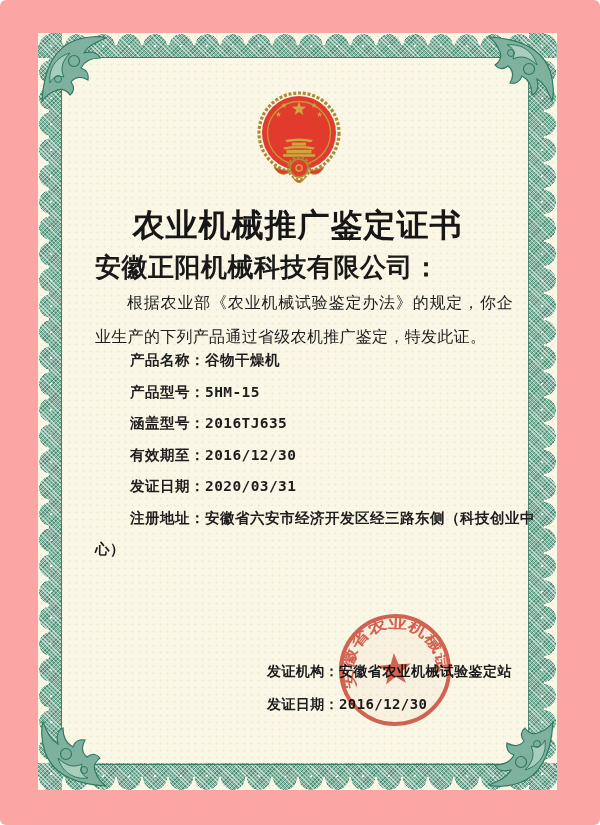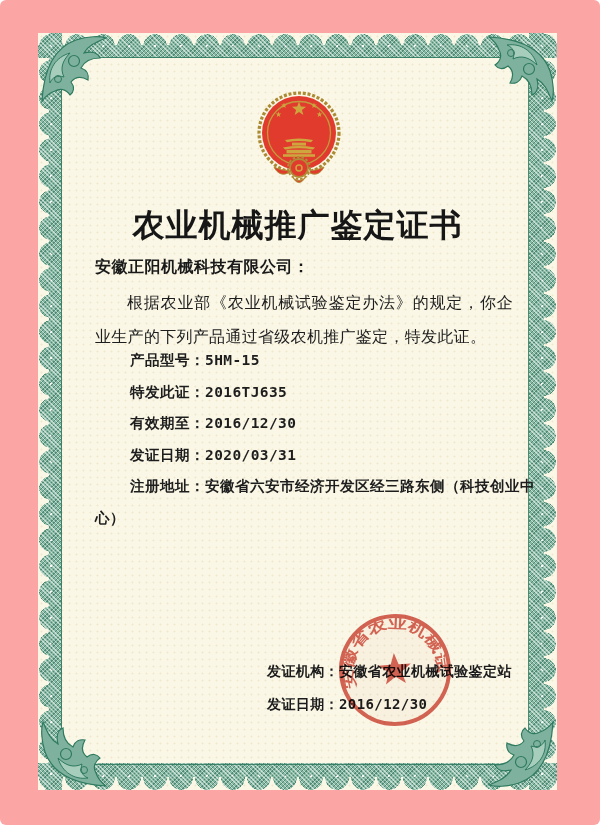--- a/index.html
+++ b/index.html
@@ -55,21 +55,21 @@
   .corner-br{right:-2px;bottom:-2px;transform:rotate(180deg);}
   .corner-bl{left:-2px;bottom:-2px;transform:rotate(270deg);}
   
   .emblem{position:absolute;left:215px;top:55px;width:92px;height:96px;}
   .title{
     position:absolute;left:0;top:171px;width:100%;text-align:center;
     font-family:"Liberation Serif","DejaVu Serif",serif;
     font-size:32px;font-weight:700;letter-spacing:1px;color:#161616;
   }
   .company{
-    position:absolute;left:57px;top:219px;font-size:16px;font-weight:700;
+    position:absolute;left:57px;top:219px;font-size:26px;font-weight:700;
     letter-spacing:.5px;line-height:30px;color:#191919;
   }
   .para{
     position:absolute;left:57px;top:253px;width:418px;
     font-size:16px;font-weight:400;line-height:34px;letter-spacing:.3px;
     text-indent:2em;text-align:justify;color:#1d1d1d;
   }
   .fields{position:absolute;left:57px;top:312px;width:444px;}
   .field{
     font-size:14.5px;font-weight:600;line-height:31.5px;letter-spacing:.5px;
@@ -153,22 +153,23 @@
       </svg>
     </div>
 
     <div class="title">农业机械推广鉴定证书</div>
 
     <div class="company">安徽正阳机械科技有限公司：</div>
 
     <div class="para">根据农业部《农业机械试验鉴定办法》的规定，你企业生产的下列产品通过省级农机推广鉴定，特发此证。</div>
 
     <div class="fields">
+      <div class="field"><span>产品名称：</span><span>谷物干燥机</span></div>
       <div class="field"><span>产品型号：</span><span class="mono">5HM-15</span></div>
-      <div class="field"><span>特发此证：</span><span class="mono">2016TJ635</span></div>
+      <div class="field"><span>涵盖型号：</span><span class="mono">2016TJ635</span></div>
       <div class="field"><span>有效期至：</span><span class="mono">2016/12/30</span></div>
       <div class="field"><span>发证日期：</span><span class="mono">2020/03/31</span></div>
       <div class="field"><span>注册地址：</span><span>安徽省六安市经济开发区经三路东侧（科技创业中心）</span></div>
     </div>
 
     <div class="issue-block">
       <div class="issue-line"><span>发证机构：</span><span>安徽省农业机械试验鉴定站</span></div>
       <div class="issue-line"><span>发证日期：</span><span class="mono">2016/12/30</span></div>
     </div>
 

